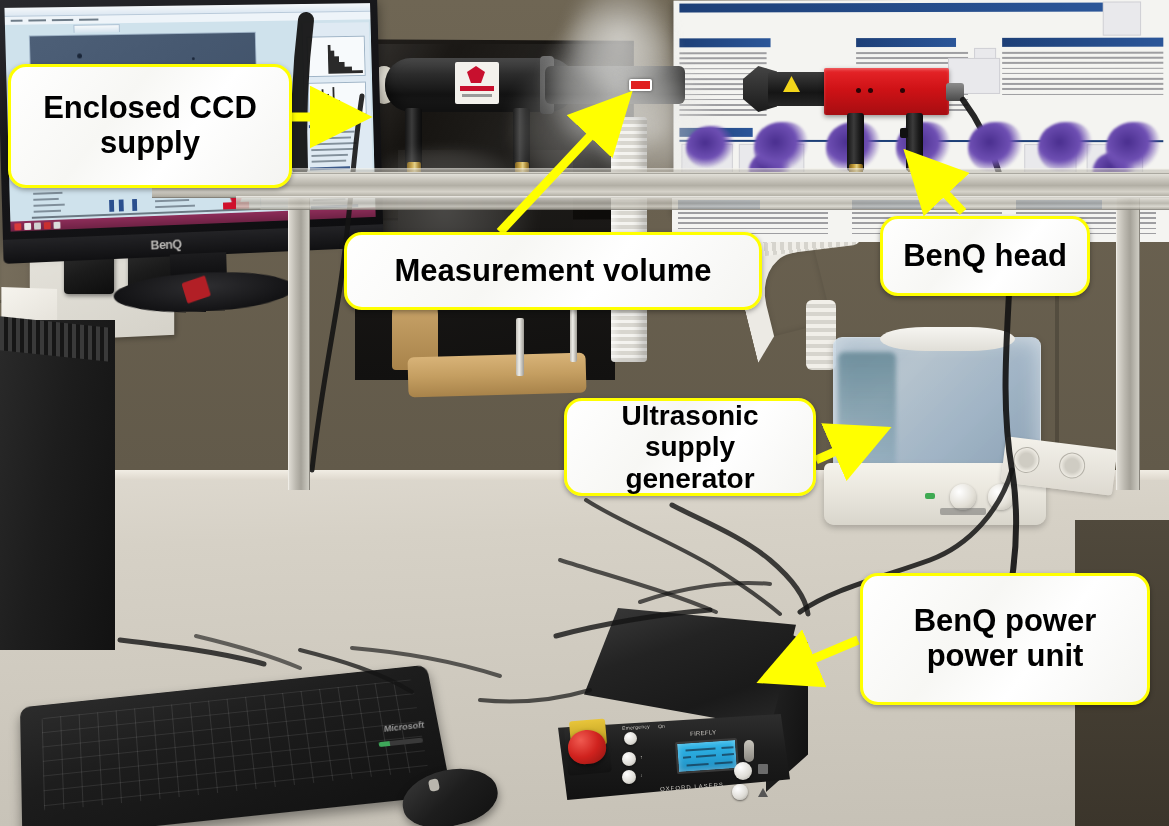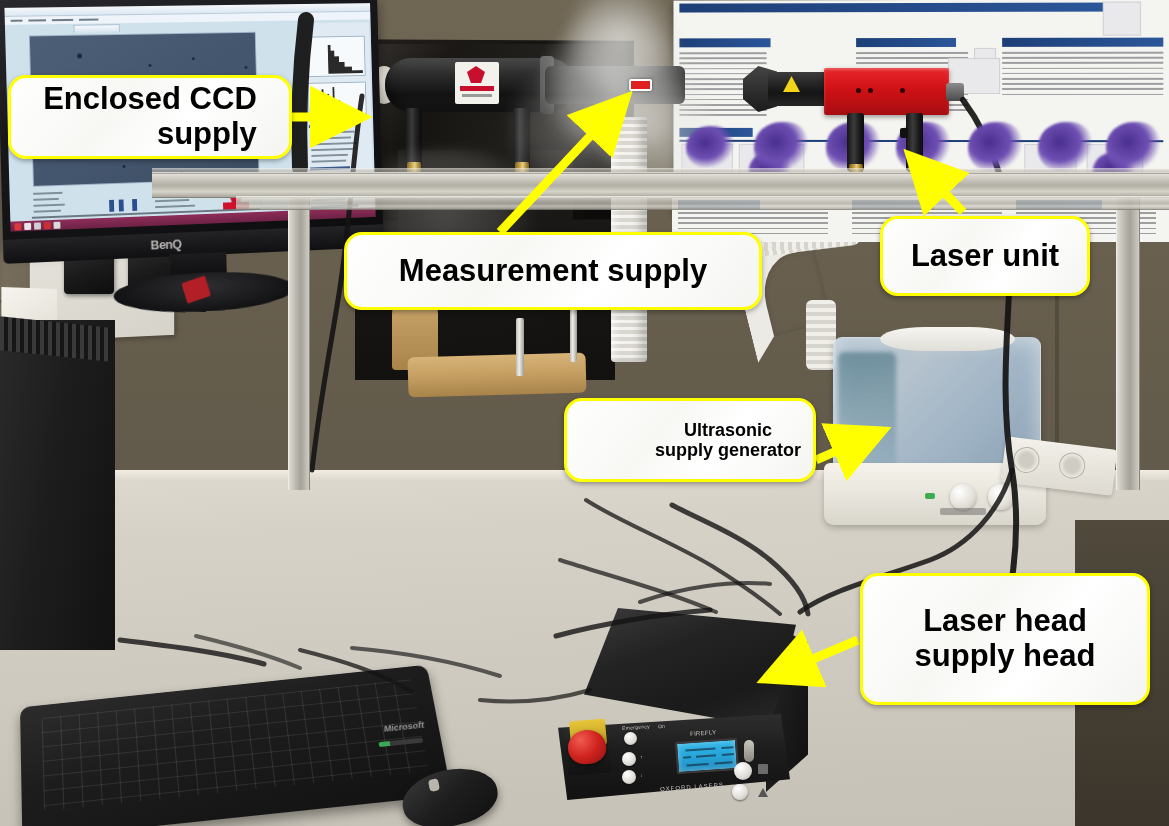--- a/index.html
+++ b/index.html
@@ -595,24 +595,24 @@
     box-shadow: 0 2px 5px rgba(0,0,0,.35);
     display: flex; align-items: center; justify-content: center;
     text-align: center;
     color: #000000;
     font-family: "Liberation Sans", sans-serif;
     font-weight: bold;
     line-height: 1.12;
     padding: 4px 12px;
     z-index: 40;
   }
-  #callout-ccd       { left: 8px;   top: 75px;  width: 284px; height: 84px; font-size: 31px; text-align: right; }
+  #callout-ccd       { left: 8px;   top: 64px;  width: 284px; height: 124px; font-size: 31px; }
   #callout-mv        { left: 344px; top: 232px; width: 418px; height: 78px;  font-size: 31px; }
   #callout-laserhead { left: 880px; top: 216px; width: 210px; height: 80px;  font-size: 31px; }
-  #callout-udg       { left: 564px; top: 398px; width: 252px; height: 84px;  font-size: 18px; justify-content: flex-end; }
+  #callout-udg       { left: 564px; top: 398px; width: 252px; height: 98px;  font-size: 28px; }
   #callout-psu       { left: 860px; top: 573px; width: 290px; height: 132px; font-size: 31px; }
 
   svg.arrows {
     position: absolute; left: 0; top: 0; width: 1169px; height: 826px;
     pointer-events: none; z-index: 35;
   }
 </style>
 </head>
 <body>
 
@@ -936,34 +936,34 @@
   </svg>
 
   <div class="callout" id="callout-ccd">
     <div>
       <span>Enclosed CCD</span><br>
       <span>supply</span>
     </div>
   </div>
 
   <div class="callout" id="callout-mv">
-    <span>Measurement supply</span>
+    <span>Measurement volume</span>
   </div>
 
   <div class="callout" id="callout-laserhead">
-    <span>Laser unit</span>
+    <span>BenQ head</span>
   </div>
 
   <div class="callout" id="callout-udg">
     <div>
       <span>Ultrasonic</span><br>
       <span>supply generator</span>
     </div>
   </div>
 
   <div class="callout" id="callout-psu">
     <div>
-      <span>Laser head</span><br>
-      <span>supply head</span>
+      <span>BenQ power</span><br>
+      <span>power unit</span>
     </div>
   </div>
 
 </div>
 
 </body></html>

